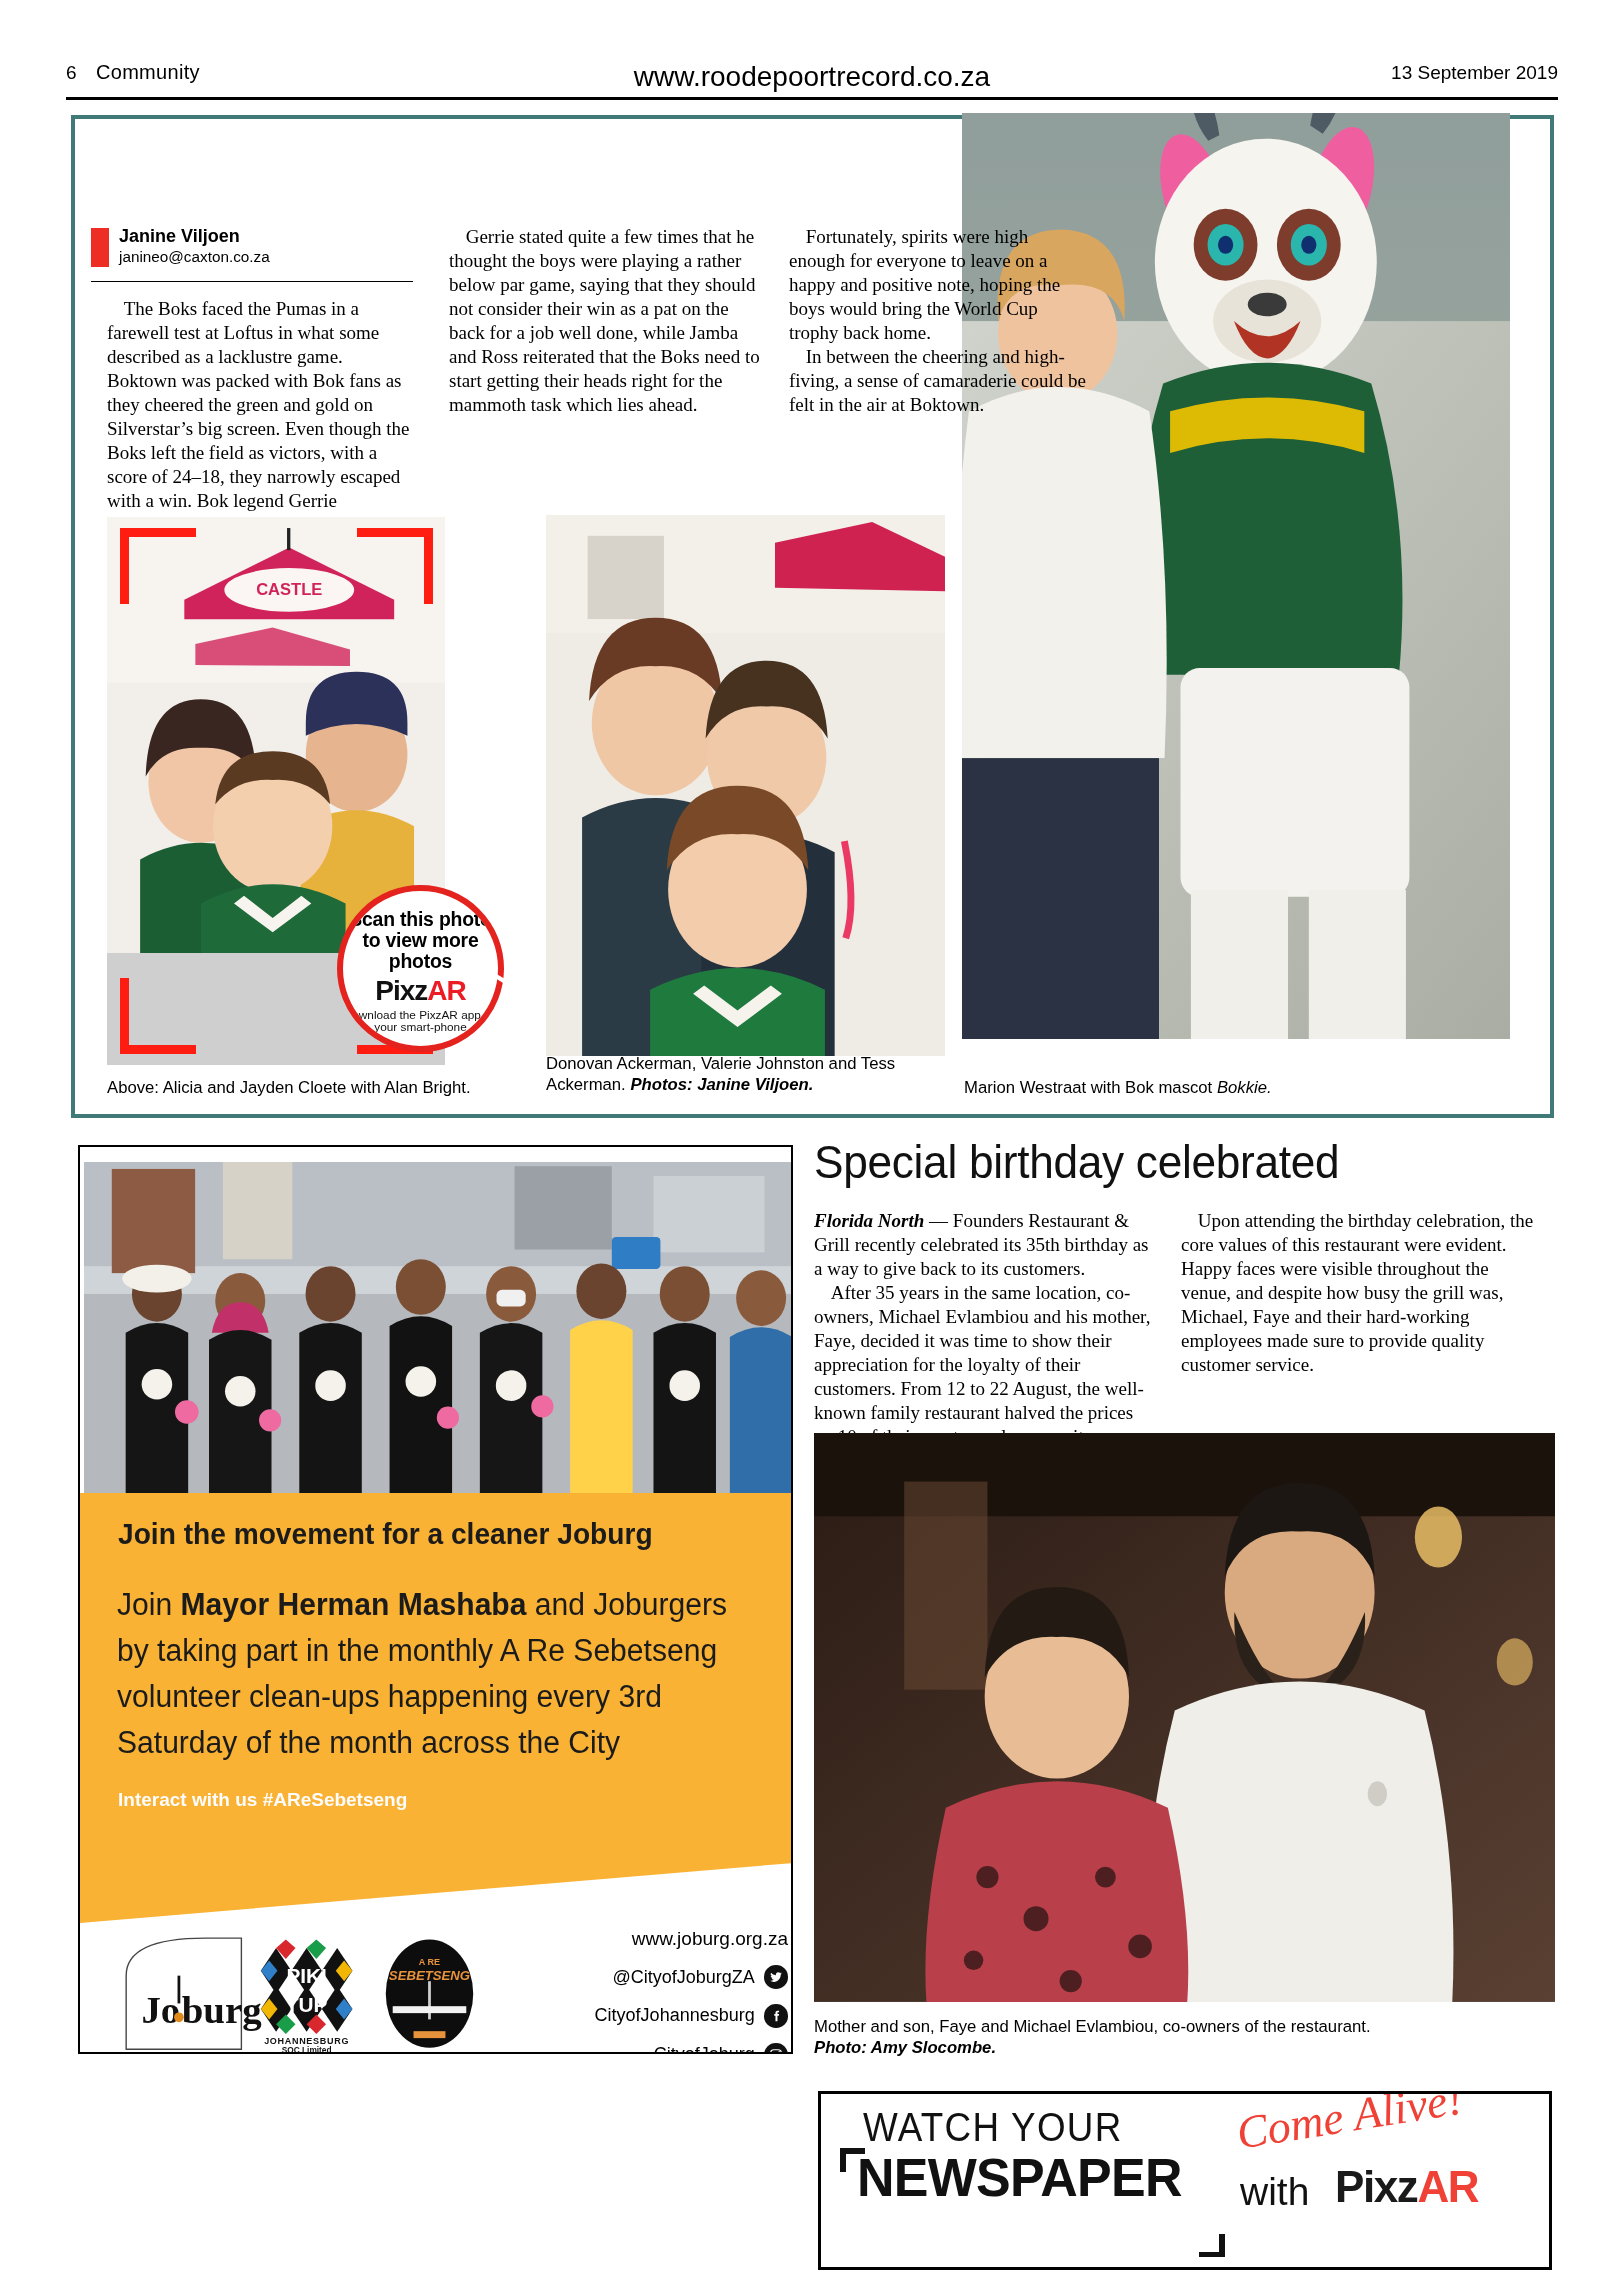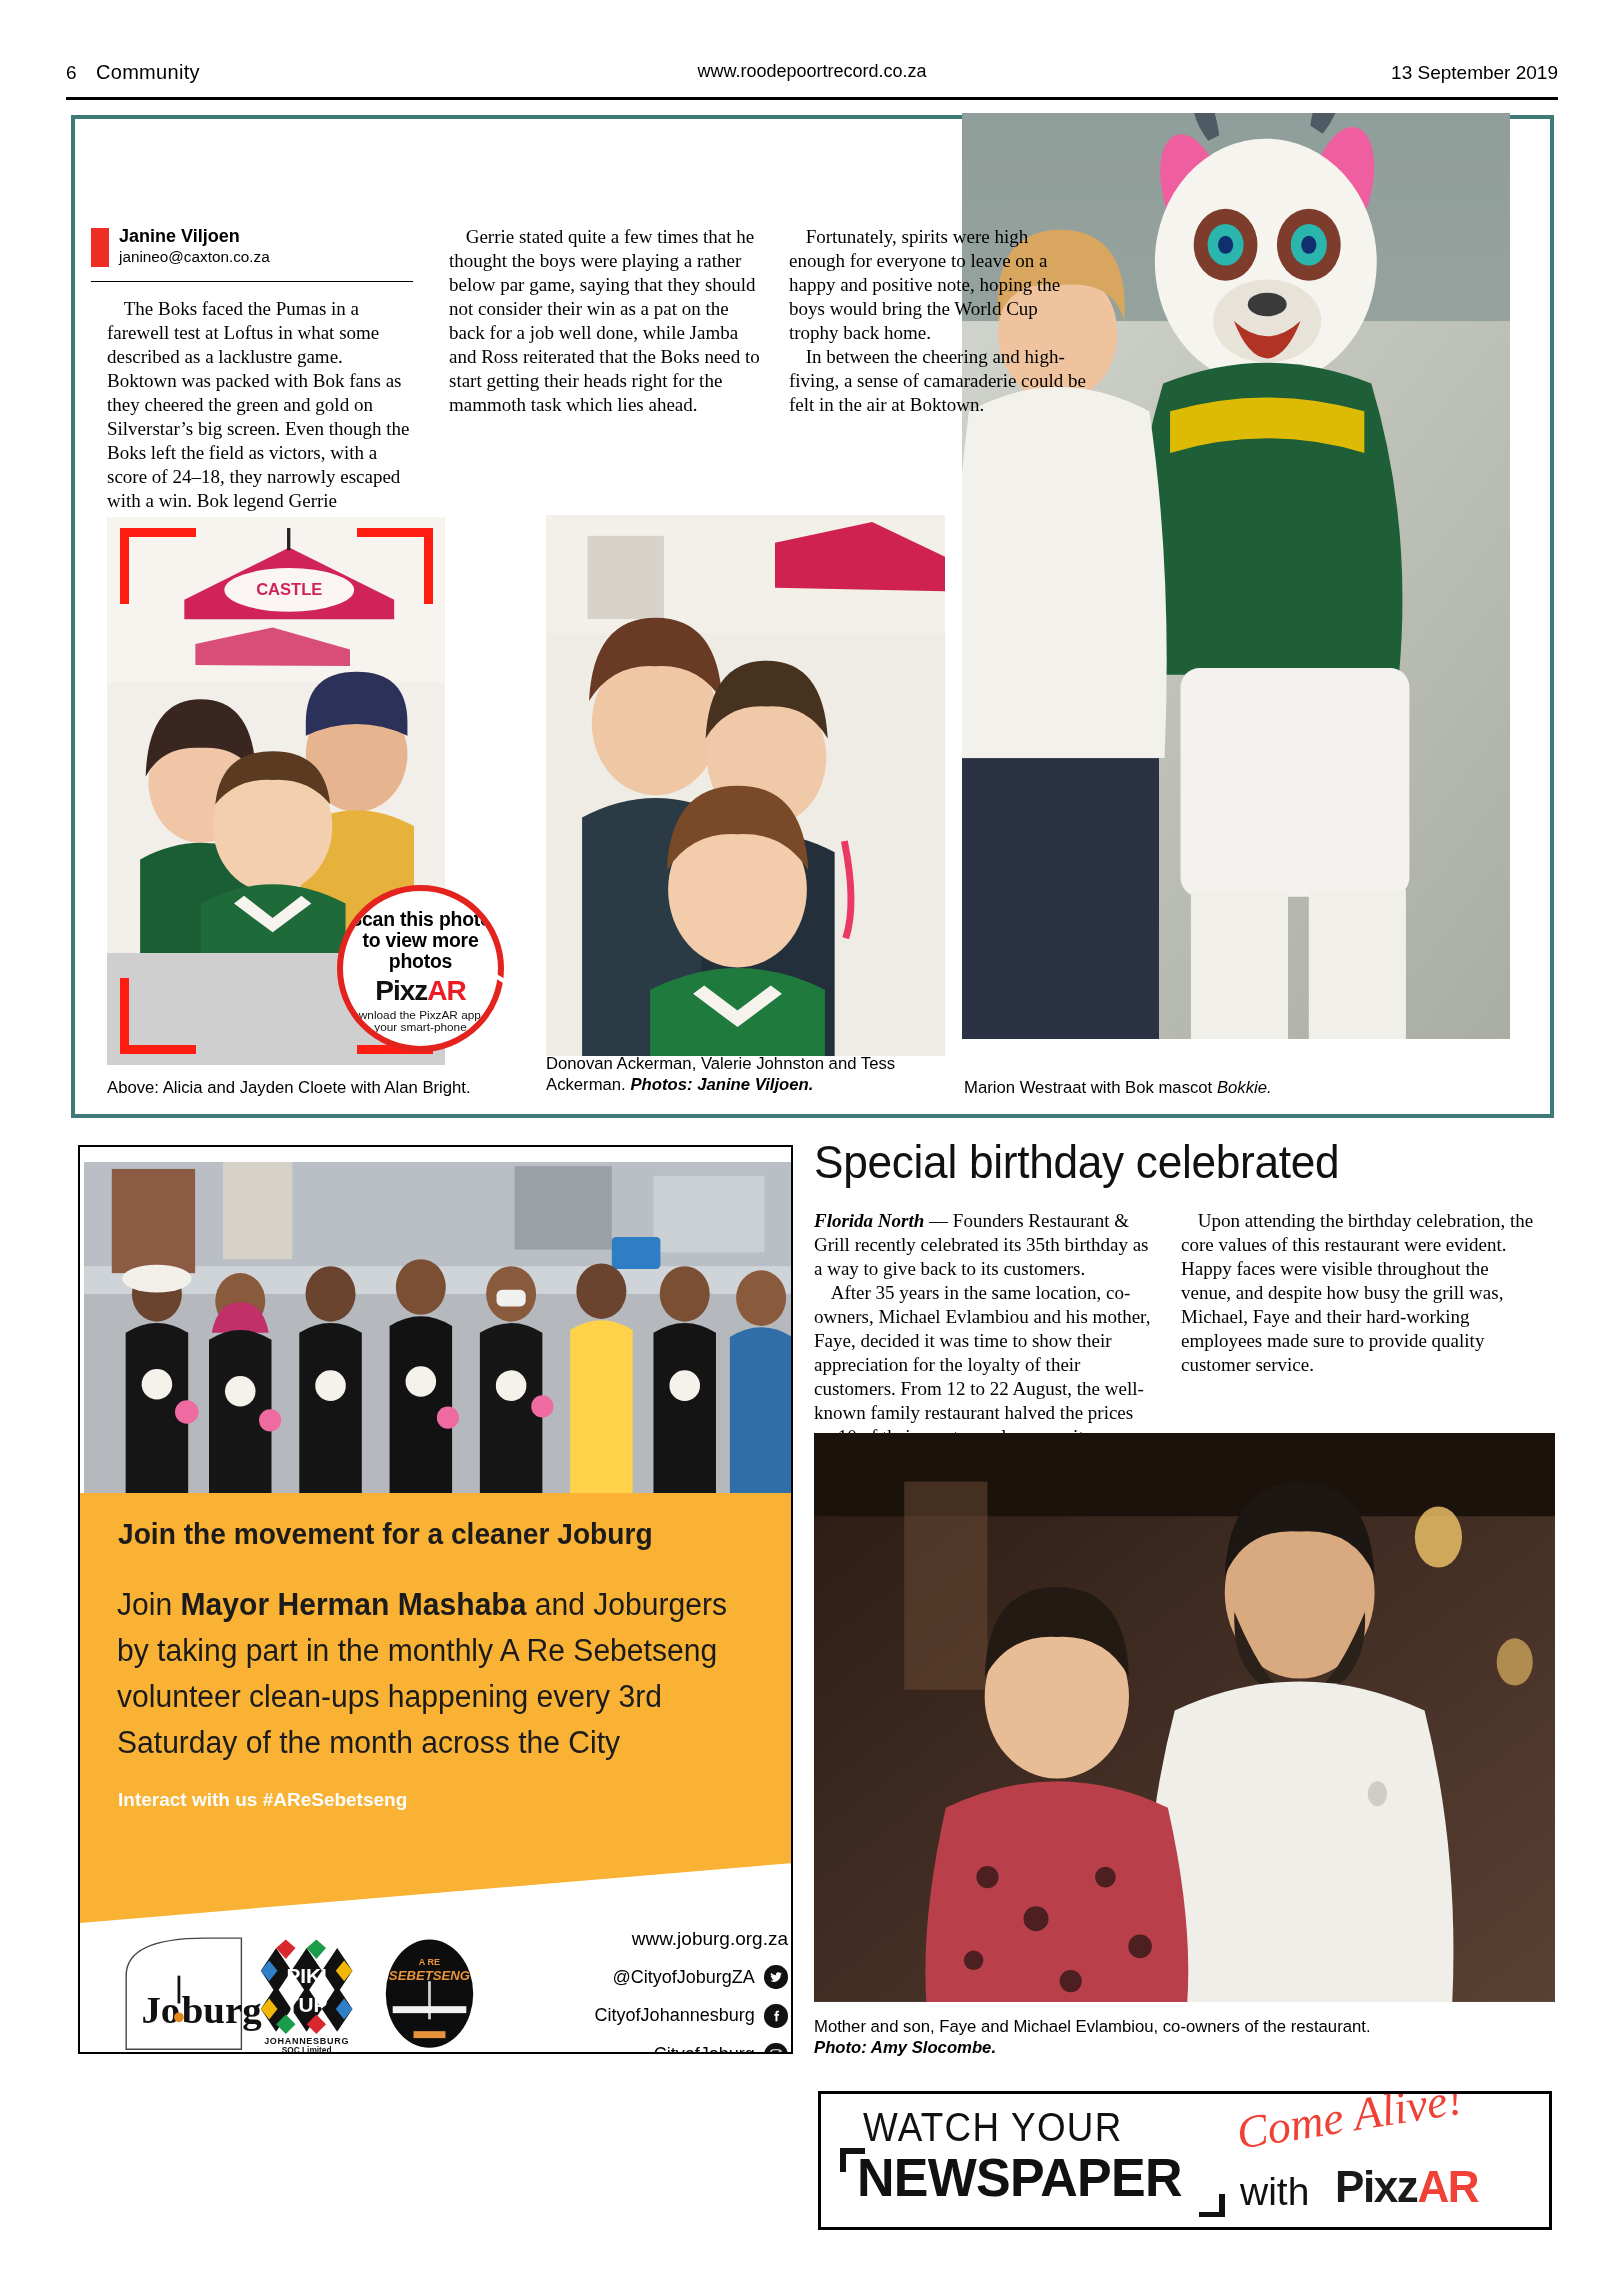--- a/index.html
+++ b/index.html
@@ -11,21 +11,21 @@
     overflow: hidden;
   }
 
   
   .page-header {
     position:absolute; left:66px; top:61px; width:1492px; height:43px;
   }
   .ph-row { display:flex; align-items:baseline; width:100%; }
   .ph-folio { font-family:"Liberation Sans",sans-serif; font-size:19px; font-weight:400; color:#000; }
   .ph-section { font-family:"Liberation Sans",sans-serif; font-size:20px; font-weight:400; color:#000; margin-left:19.4px; letter-spacing:0.3px; }
-  .ph-url { font-family:"Liberation Sans",sans-serif; font-size:18px; color:#000; position:absolute; left:50%; transform:translateX(-50%); top:0; white-space:nowrap;}
+  .ph-url { font-family:"Liberation Sans",sans-serif; font-size:28px; color:#000; position:absolute; left:50%; transform:translateX(-50%); top:0; white-space:nowrap;}
   .ph-date { font-family:"Liberation Sans",sans-serif; font-size:19px; color:#000; position:absolute; right:0; top:1.4px; white-space:nowrap;}
   .ph-rule { position:absolute; left:0; top:36px; width:100%; height:2.8px; background:#000; }
 
   
   .bok-box {
     position:absolute; left:71px; top:115px; width:1483px; height:1003px;
     border:4.9px solid #3f7a78; background:#ffffff;
   }
   .bok-banner {
     position:absolute; left:0; top:0; width:100%; height:90px;
@@ -140,21 +140,21 @@
   }
 
   .cj-logos { position:absolute; left:42px; top:787px; width:472px; height:118px; }
   .cj-social { position:absolute; left:534px; top:781px; width:174px; }
   .cj-social .url { font-family:"Liberation Sans",sans-serif; font-weight:normal; font-size:19px; text-align:right; color:#000; }
   .soc-row { display:flex; align-items:center; justify-content:flex-end; gap:9.7px; margin-top:15.3px; }
   .soc-row span { font-family:"Liberation Sans",sans-serif; font-size:18px; color:#000; }
   .soc-ic { width:23.6px; height:23.6px; border-radius:50%; background:#111; display:inline-flex; align-items:center; justify-content:center; color:#fff; font-size:13px; flex:0 0 auto;}
 
   
-  .wn-box { position:absolute; left:818px; top:2091px; width:734px; height:139px; border:3.5px solid #000; background:#fff; overflow:hidden;}
+  .wn-box { position:absolute; left:818px; top:2091px; width:734px; height:179px; border:3.5px solid #000; background:#fff; overflow:hidden;}
   .wn-watch { position:absolute; left:42px; top:11px; font-family:"Liberation Sans",sans-serif; font-size:40px; letter-spacing:1.4px; color:#111; font-weight:400; transform:scaleX(.92); transform-origin:left;}
   .wn-news { position:absolute; left:36px; top:53px; font-family:"Liberation Sans",sans-serif; font-weight:bold; font-size:53px; letter-spacing:-0.7px; color:#111; transform:scaleX(.98); transform-origin:left;}
   .wn-brk { position:absolute; border:3.5px solid #111; }
   .wn-come { position:absolute; left:416px; top:12.5px; font-family:"Liberation Serif",serif; font-style:italic; font-size:46px; color:#ef4136; transform:rotate(-9deg) scaleX(1.0); transform-origin:left; white-space:nowrap;}
   .wn-with { position:absolute; left:419px; top:76px; font-family:"Liberation Sans",sans-serif; font-size:39px; color:#111; }
   .wn-pixz { position:absolute; left:514px; top:68px; font-family:"Liberation Sans",sans-serif; font-weight:bold; font-size:44px; letter-spacing:-1.4px;}
   .wn-pixz .bk{color:#1a1a1a;} .wn-pixz .rd{color:#ef4136;}
 
   
   .fill { position:absolute; inset:0; }

